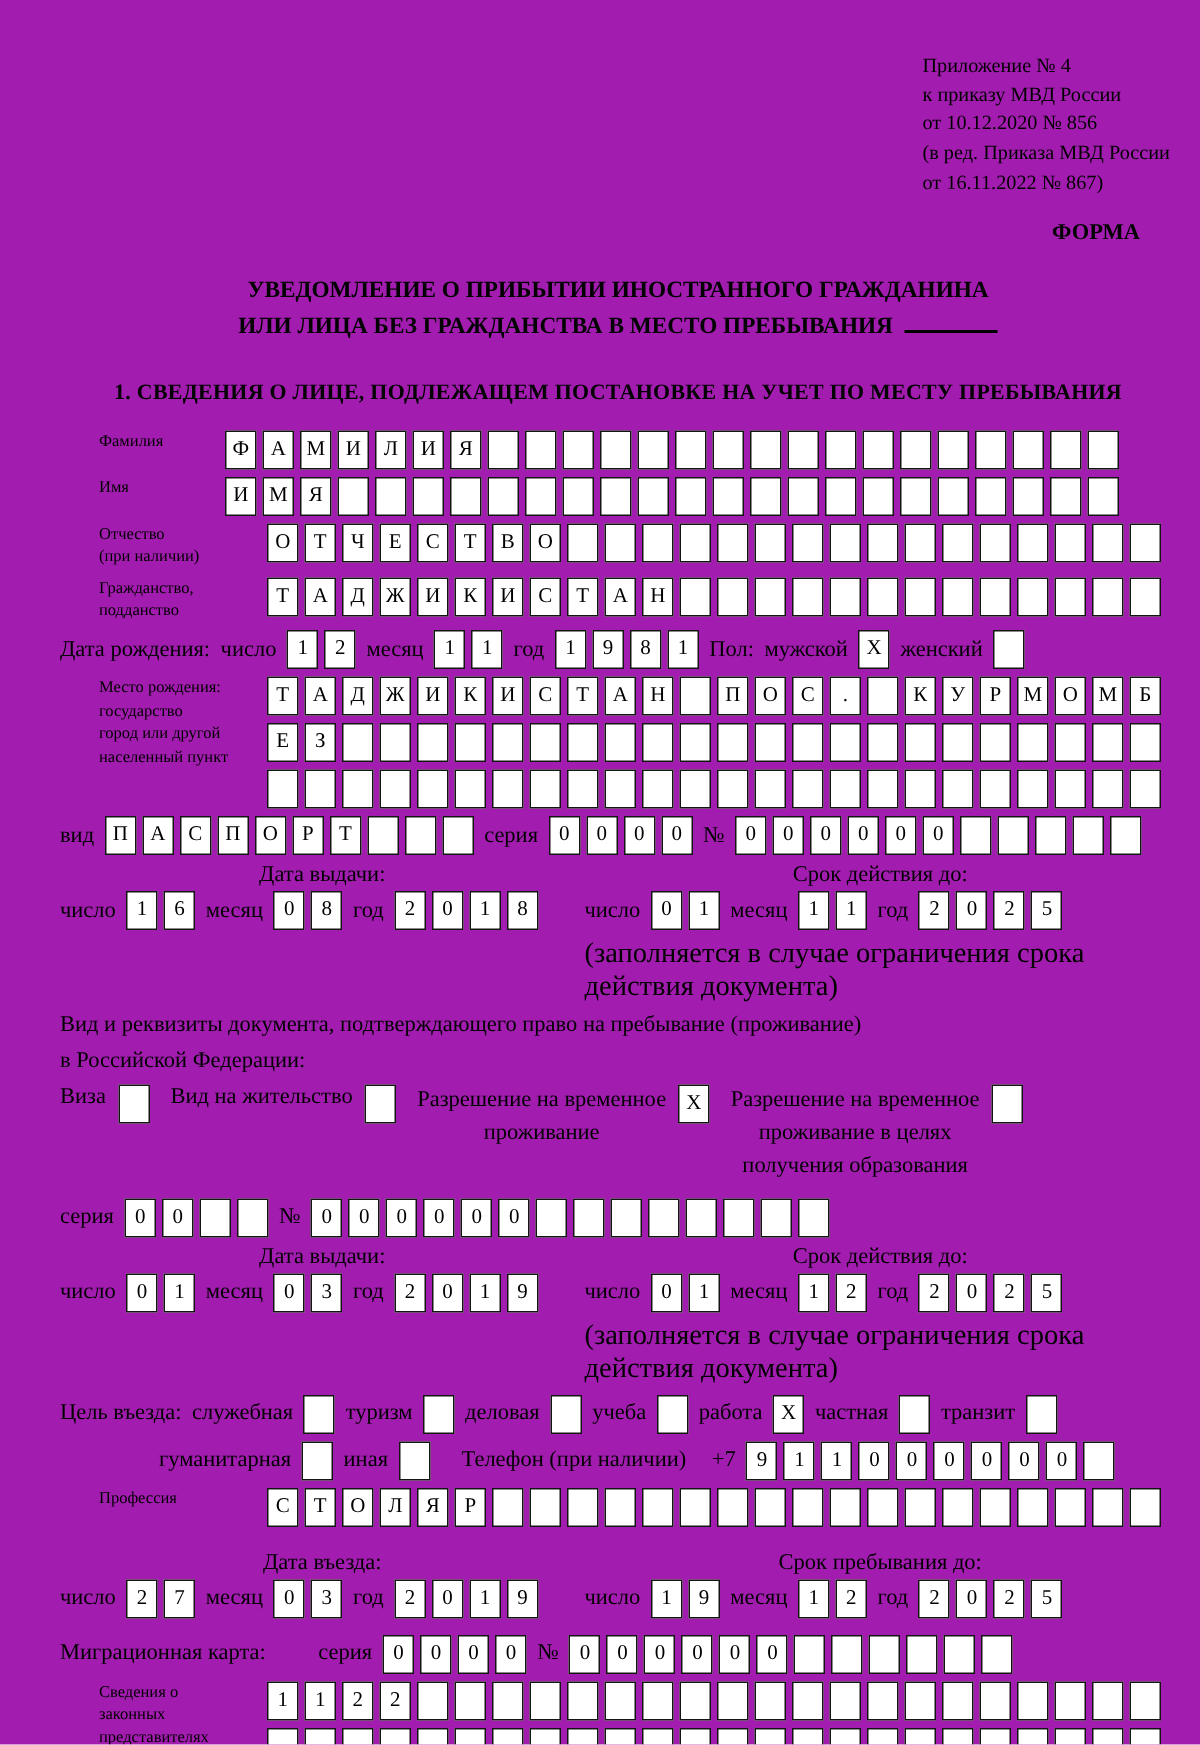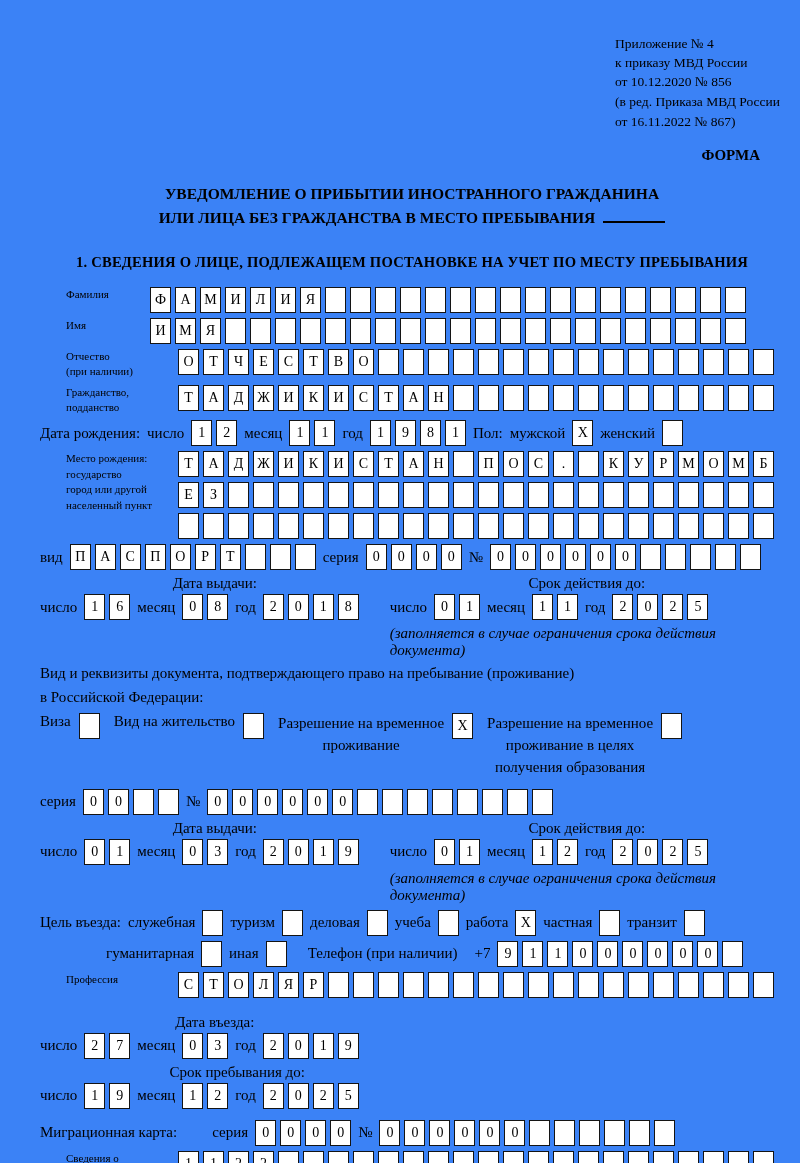--- a/index.html
+++ b/index.html
@@ -1,17 +1,17 @@
 <!DOCTYPE html>
 <html><head>
 <meta charset="utf-8">
 <style>
   html,body{margin:0;padding:0;background:#ffffff;}
   body{font-family:"Liberation Serif", serif; color:#000;}
-  .page{width:800px;height:1163px;box-sizing:border-box;padding:34px 16px 0 40px;overflow:hidden;background:#3b82f6;position:relative;}
+  .page{width:800px;height:1163px;box-sizing:border-box;padding:34px 16px 0 40px;overflow:hidden;background:#a21caf;position:relative;}
   .pre{white-space:pre-line;}
   
   .header-note{margin-left:575px;font-size:13.5px;line-height:1.42;}
   .header-note .blk2{margin-top:1px;}
   .forma{font-weight:bold;font-size:15px;text-align:right;padding-right:24px;margin-top:16px;}
   .title{font-weight:bold;font-size:15.5px;text-align:center;line-height:1.55;margin-top:18px;}
   .blank-line{display:inline-block;width:62px;border-bottom:2px solid #000;height:14px;margin-left:8px;}
   .section-heading{font-weight:bold;font-size:14.6px;text-align:center;margin-top:24px;margin-bottom:16px;letter-spacing:.2px;}
   
   .row{display:flex;align-items:flex-start;margin-bottom:5px;}
@@ -22,21 +22,21 @@
   .cells{display:flex;column-gap:4px;flex:none;}
   .cell{width:19px;height:24px;flex:none;border:1.6px solid #141414;display:flex;align-items:center;justify-content:center;font-size:14px;background:#fff;box-sizing:content-box;}
   .cellrows{display:flex;flex-direction:column;row-gap:5px;}
   .lbl{font-size:15px;flex:none;}
   .center-bold{font-weight:bold;font-size:14.5px;text-align:center;margin:3px 0 5px 70px;}
   
   .two-col{display:flex;margin-bottom:6px;}
   .col-left{width:47%;flex:none;}
   .col-right{width:53%;flex:none;}
   .col-heading{font-size:15px;text-align:center;margin-bottom:2px;}
-  .note{font-size:15px;margin-top:3px;font-style:italic;}
+  .note{font-size:19px;margin-top:3px;}
   .plain{font-size:15px;margin-bottom:7px;}
   .cb-row{column-gap:14px;align-items:flex-start;margin-top:4px;margin-bottom:10px;}
   .cb-item{display:flex;align-items:flex-start;column-gap:8px;font-size:15px;}
   .cb-item .pre{text-align:center;line-height:1.45;}
   .indent66{padding-left:66px;}
   .mt2{margin-top:2px;}
 </style>
 </head>
 <body>
 
@@ -572,21 +572,21 @@
         <div class="cell"></div>
         <div class="cell"></div>
         <div class="cell"></div>
         <div class="cell"></div>
         <div class="cell"></div>
         <div class="cell"></div>
         <div class="cell"></div>
       </div>
   </div>
 
-  <div class="two-col" style="margin-top:16px;flex-direction:column;">
+  <div class="two-col" style="margin-top:16px;">
     <div class="col-left">
       <div class="col-heading">Дата въезда:</div>
       <div class="inline-row">
         <span class="lbl">число</span>
         <div class="cells">
             <div class="cell">2</div>
             <div class="cell">7</div>
           </div>
         <span class="lbl">месяц</span>
         <div class="cells">

